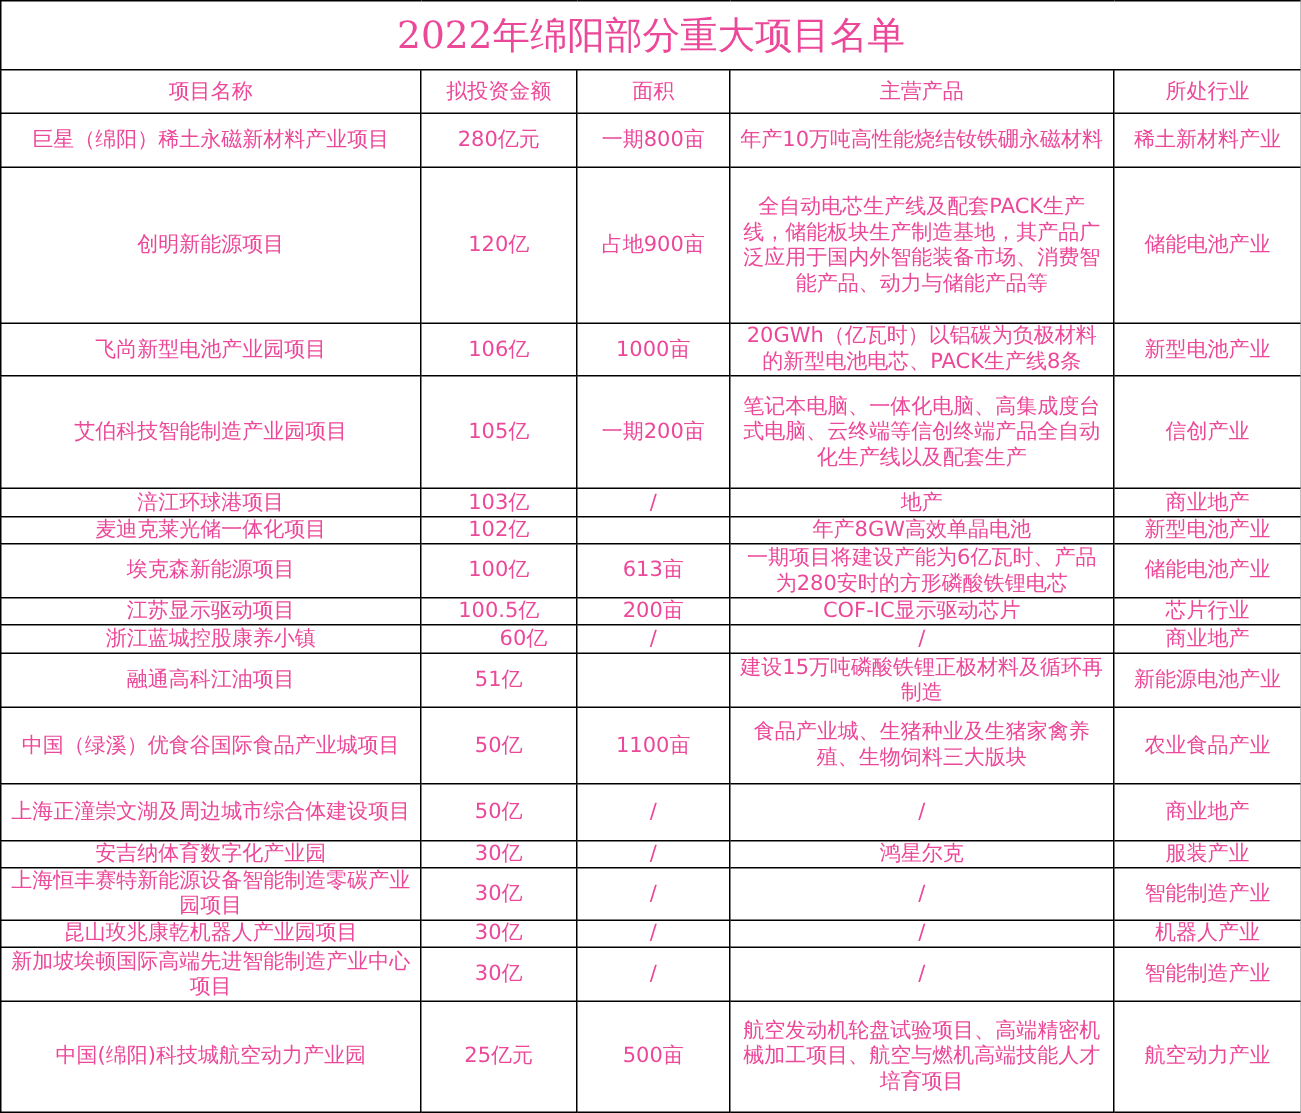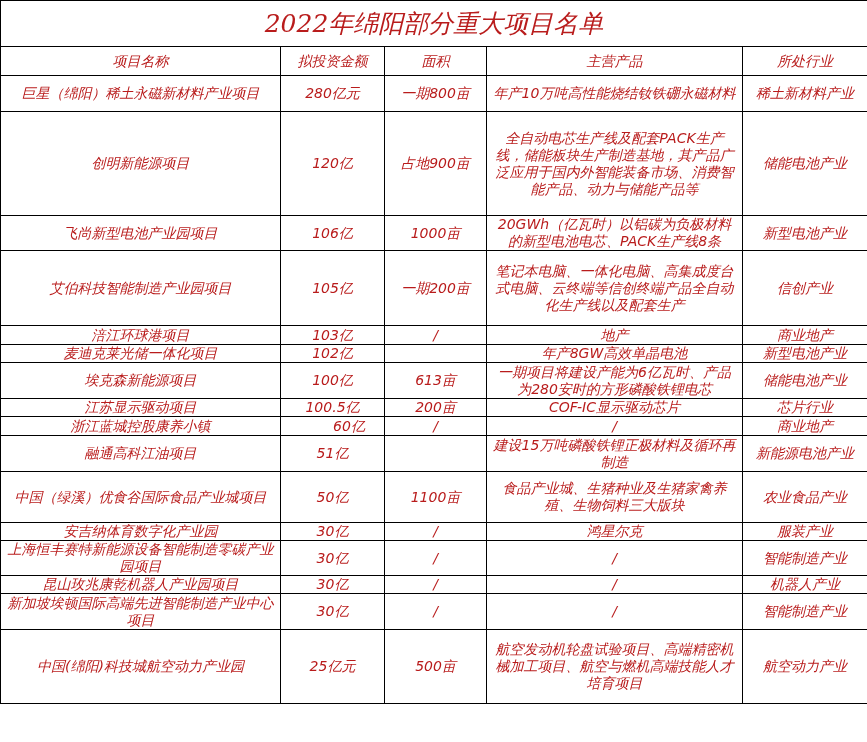--- a/index.html
+++ b/index.html
@@ -1,21 +1,20 @@
 <!DOCTYPE html>
 <html><head>
 <meta charset="utf-8">
 <style>
   html, body { margin: 0; padding: 0; background: #ffffff; }
   body { width: 867px; height: 742px; overflow: hidden; position: relative; }
   .sheet {
     position: absolute; left: 0; top: 0; width: 867px; height: 742px;
     font-family: "DejaVu Sans", "Liberation Sans", sans-serif;
-    color: #b91c1c;
-    font-style: italic;
+    color: #ec4899;
   }
   table {
     border-collapse: collapse;
     table-layout: fixed;
     width: 867px;
   }
   td, th {
     border: 1px solid #000;
     padding: 0 3px;
     text-align: center;
@@ -131,20 +130,27 @@
           <td style="height: 35px;">新能源电池产业</td>
         </tr>
         <tr>
           <td class="c-name" style="height: 50px;">中国（绿溪）优食谷国际食品产业城项目</td>
           <td style="height: 50px;">50亿</td>
           <td class="light-left" style="height: 50px;">1100亩</td>
           <td class="c-prod" style="height: 50px;">食品产业城、生猪种业及生猪家禽养殖、生物饲料三大版块</td>
           <td style="height: 50px;">农业食品产业</td>
         </tr>
         <tr>
+          <td class="c-name" style="height: 37px;">上海正潼崇文湖及周边城市综合体建设项目</td>
+          <td style="height: 37px;">50亿</td>
+          <td class="light-left" style="height: 37px;">/</td>
+          <td class="c-prod" style="height: 37px;">/</td>
+          <td style="height: 37px;">商业地产</td>
+        </tr>
+        <tr>
           <td class="c-name" style="height: 17px;">安吉纳体育数字化产业园</td>
           <td style="height: 17px;">30亿</td>
           <td class="light-left" style="height: 17px;">/</td>
           <td class="c-prod" style="height: 17px;">鸿星尔克</td>
           <td style="height: 17px;">服装产业</td>
         </tr>
         <tr>
           <td class="c-name" style="height: 34px;">上海恒丰赛特新能源设备智能制造零碳产业园项目</td>
           <td style="height: 34px;">30亿</td>
           <td class="light-left" style="height: 34px;">/</td>

